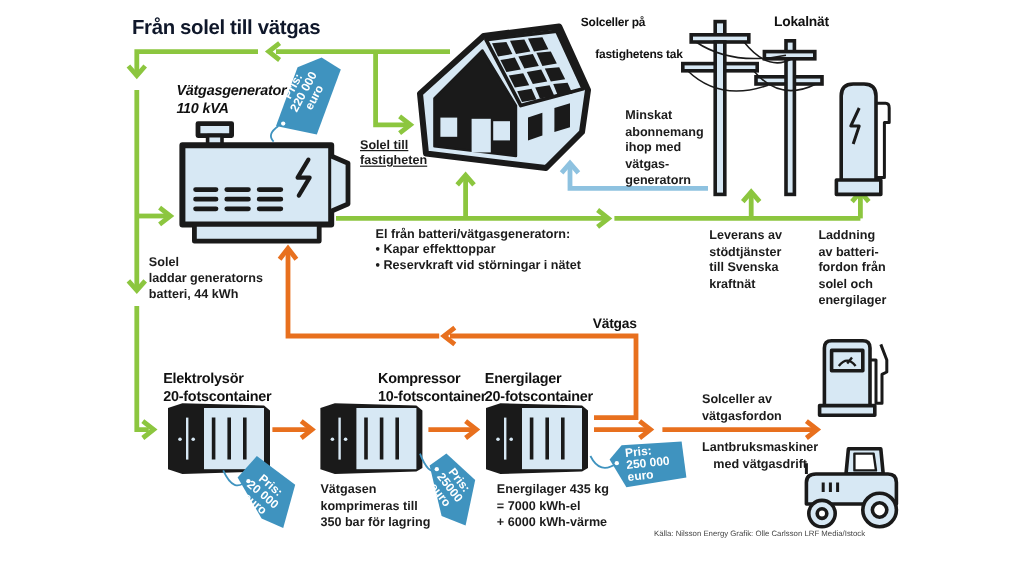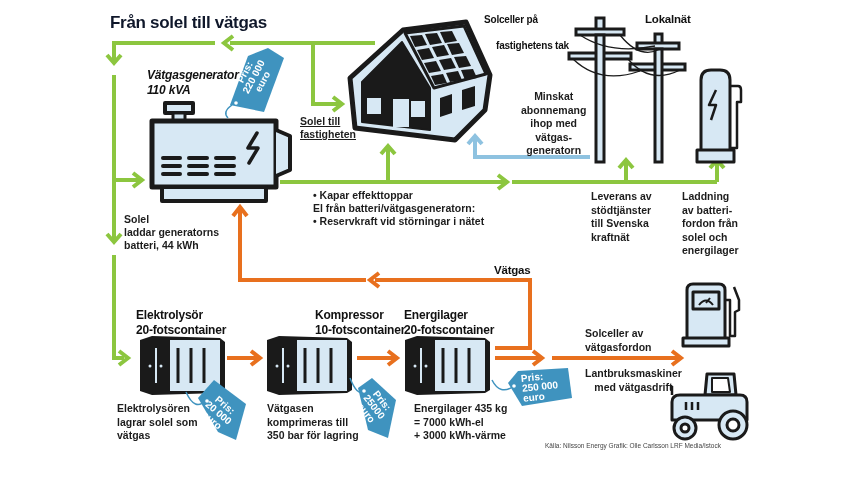--- a/index.html
+++ b/index.html
@@ -235,26 +235,26 @@
     <div>fastigheten</div>
   </div>
 
   <div class="lbl" style="left:124px;top:193px;margin-top:20px;">
     <div>Solel</div>
     <div>laddar generatorns</div>
     <div>batteri, 44 kWh</div>
   </div>
 
   <div class="lbl" style="left:313px;top:189px;">
+    <div>El från batteri/vätgasgeneratorn:</div>
     <div>• <span>Kapar effekttoppar</span></div>
-    <div>El från batteri/vätgasgeneratorn:</div>
     <div>• <span>Reservkraft vid störningar i nätet</span></div>
   </div>
 
-  <div class="lbl" style="left:521px;top:90px;line-height:13.5px;text-align:center;">
+  <div class="lbl" style="left:521px;top:90px;line-height:13.5px;">
     <div>Minskat</div>
     <div>abonnemang</div>
     <div>ihop med</div>
     <div>vätgas-</div>
     <div>generatorn</div>
   </div>
 
   <div class="lbl" style="left:591px;top:190px;line-height:13.5px;">
     <div>Leverans av</div>
     <div>stödtjänster</div>
@@ -269,25 +269,20 @@
     <div>solel och</div>
     <div>energilager</div>
   </div>
 
   <div class="hd" style="left:494px;top:263px;font-size:11.5px;">Vätgas</div>
 
   <div class="hd" style="left:136px;top:308px;">
     <div>Elektrolysör</div>
     <div>20-fotscontainer</div>
   </div>
-  <div class="lbl" style="left:117px;top:402px;line-height:13.5px;">
-    <div>Elektrolysören</div>
-    <div>lagrar solel som</div>
-    <div>vätgas</div>
-  </div>
   <div class="tagtext" style="left:203px;top:398px;transform:rotate(40deg);">
     <div>Pris:</div>
     <div>20 000</div>
     <div>euro</div>
   </div>
 
   <div class="hd" style="left:267px;top:308px;margin-left:48px;">
     <div>Kompressor</div>
     <div>10-fotscontainer</div>
   </div>
@@ -302,21 +297,21 @@
     <div>euro</div>
   </div>
 
   <div class="hd" style="left:404px;top:308px;">
     <div>Energilager</div>
     <div>20-fotscontainer</div>
   </div>
   <div class="lbl" style="left:414px;top:402px;line-height:13.5px;">
     <div>Energilager 435 kg</div>
     <div>= 7000 kWh-el</div>
-    <div>+ 3000 kWh-värme</div>
+    <div>+ 6000 kWh-värme</div>
   </div>
   <div class="tagtext" style="left:522px;top:372px;transform:rotate(-6deg);text-align:left;">
     <div>Pris:</div>
     <div>250 000</div>
     <div>euro</div>
   </div>
 
   <div class="lbl" style="left:585px;top:327px;line-height:13.5px;">
     <div>Solceller av</div>
     <div>vätgasfordon</div>

